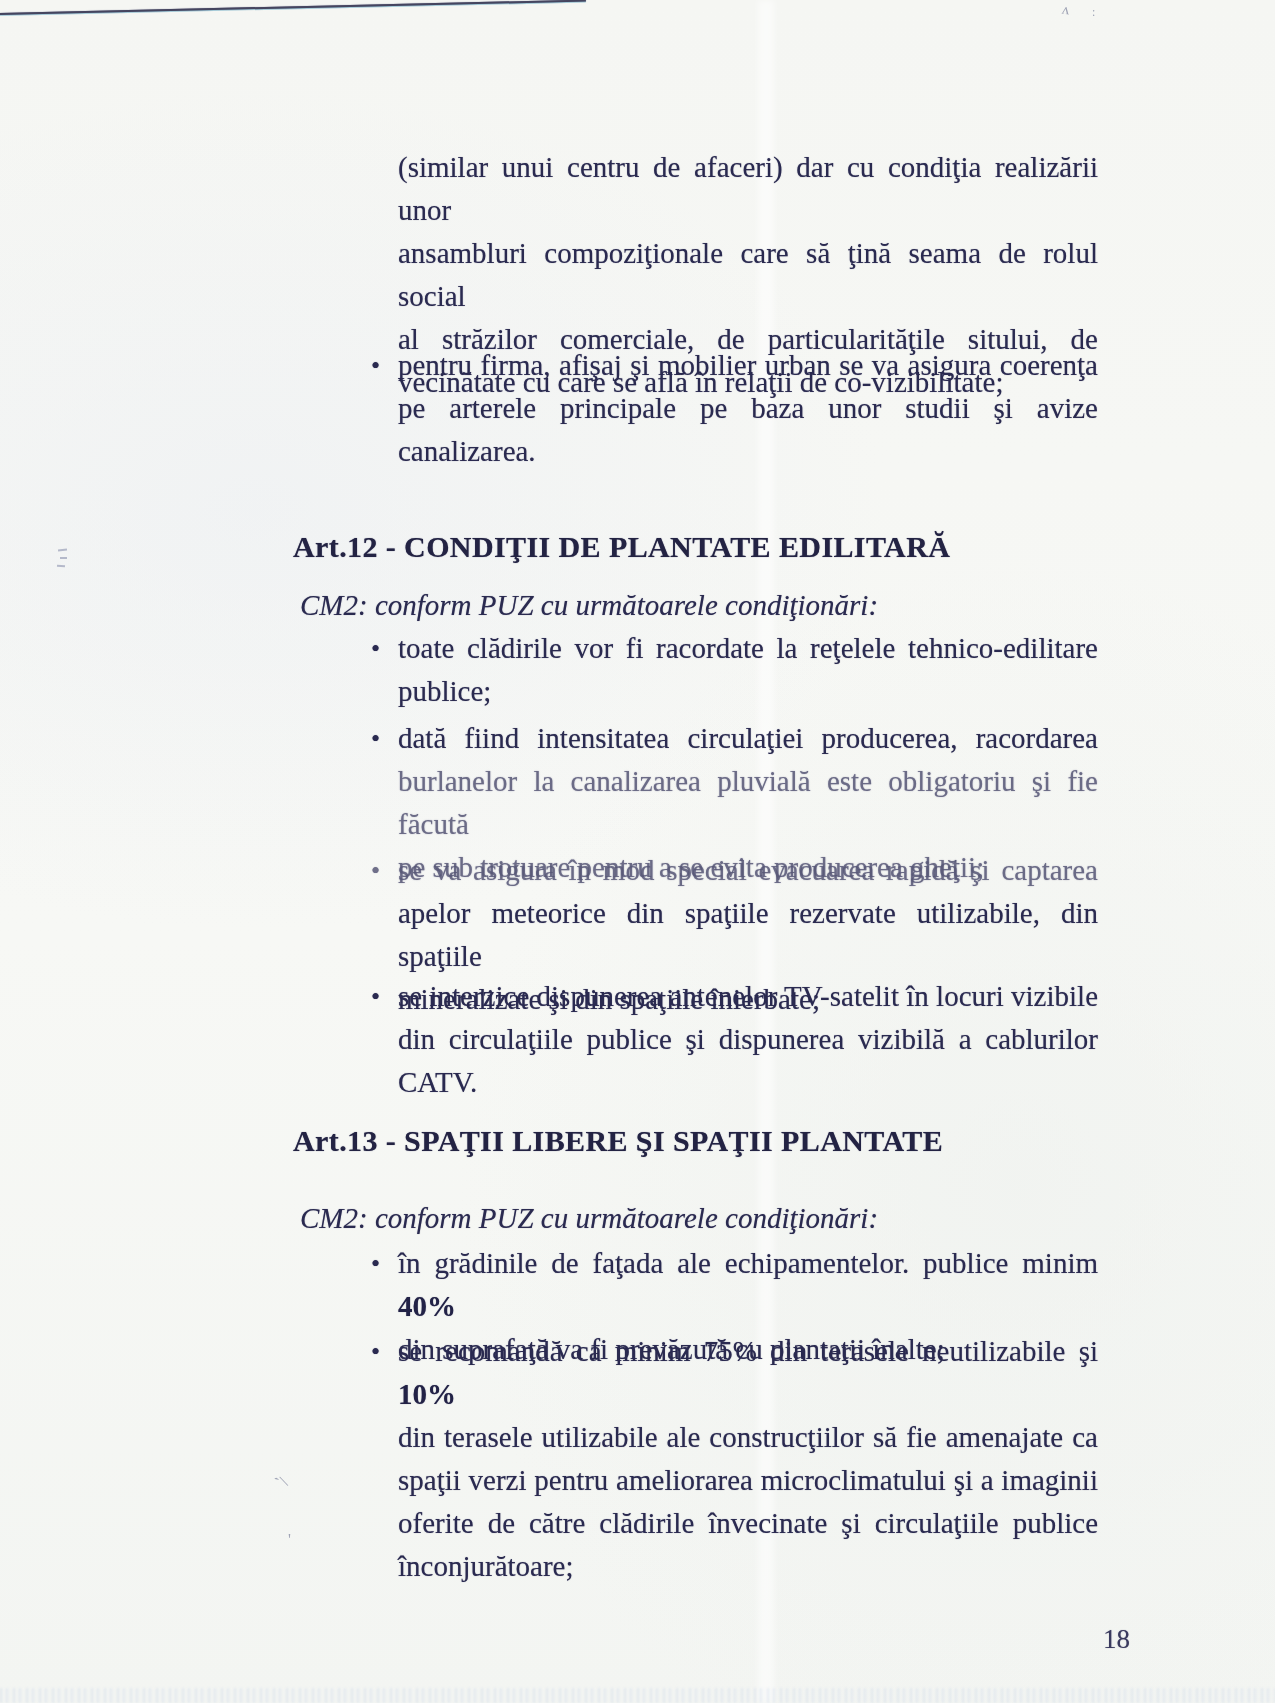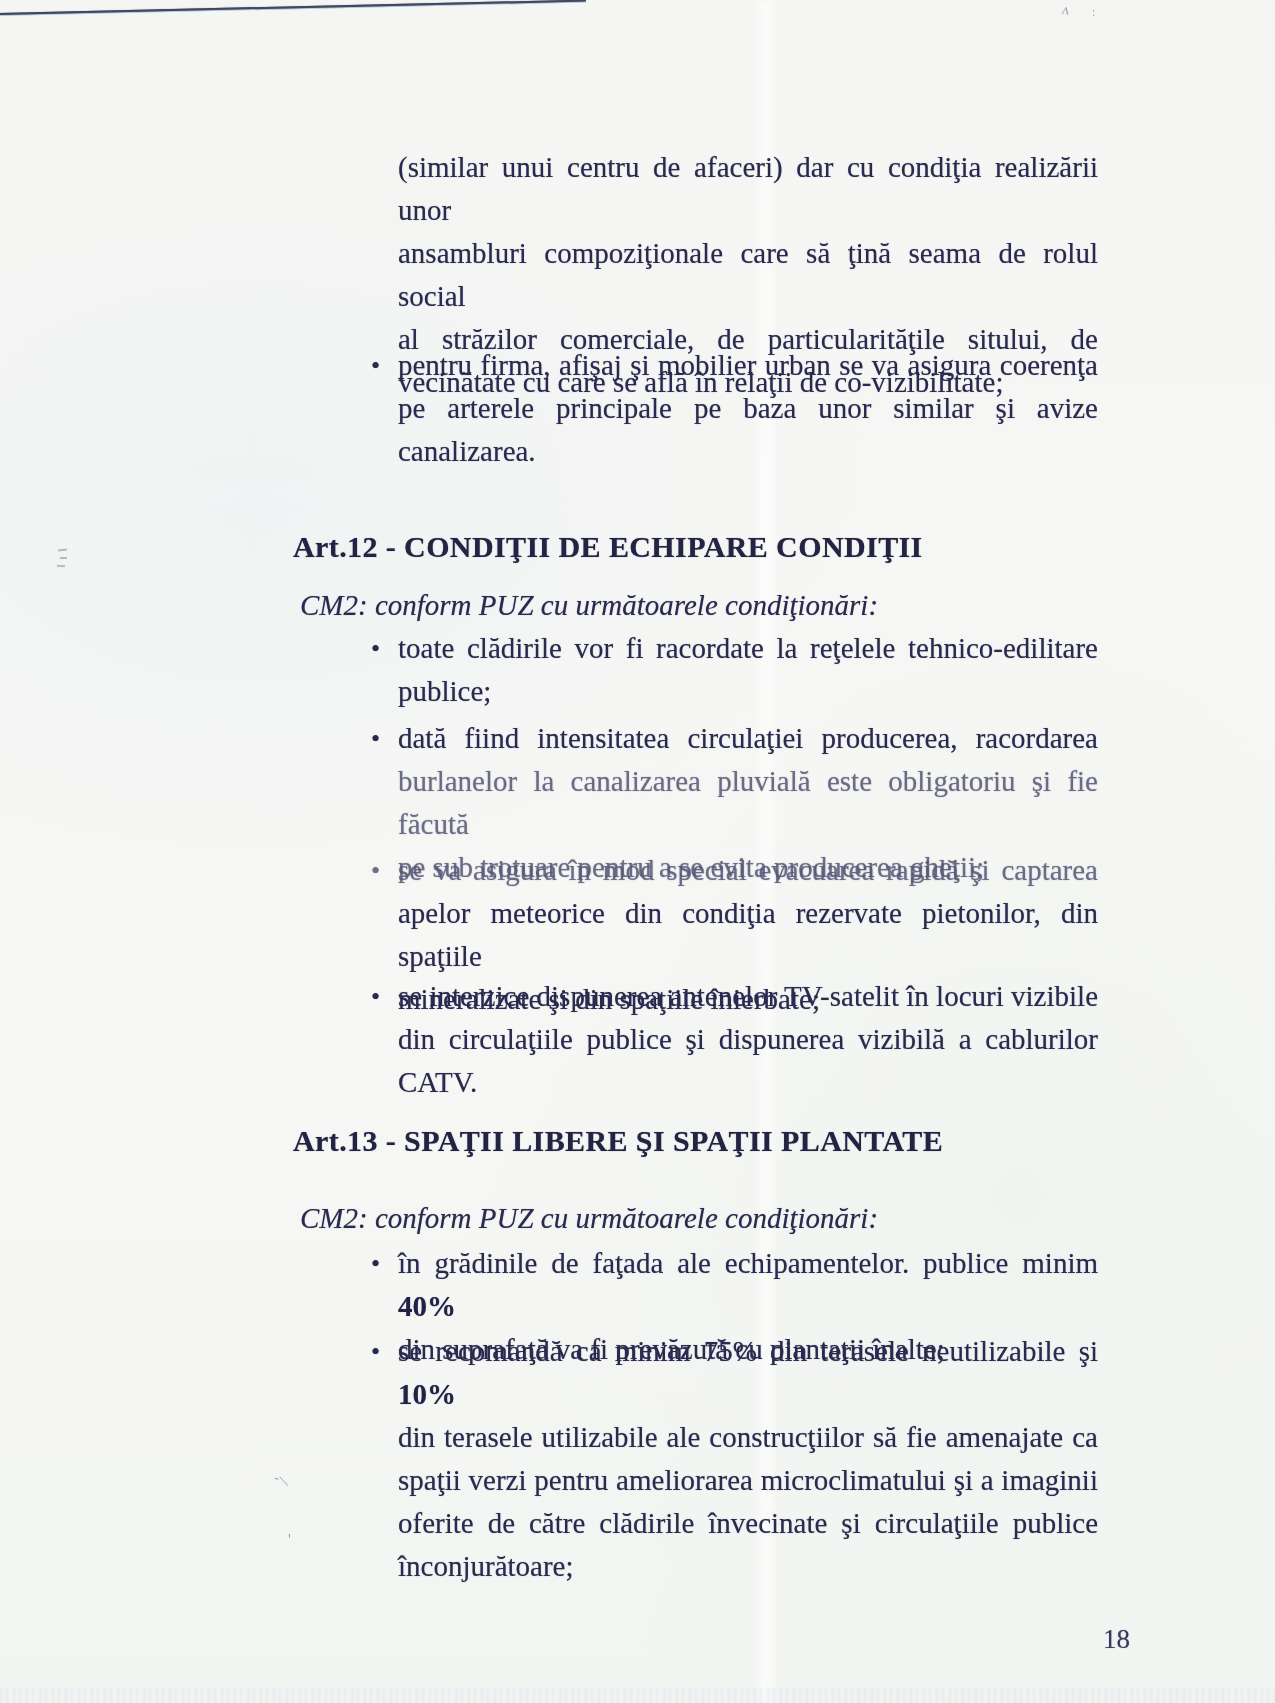--- a/index.html
+++ b/index.html
@@ -66,44 +66,44 @@
   <div id="doc-blocks">
       <div class="block para-block" style="top: 146px;">
         <div class="line">(similar unui centru de afaceri) dar cu condiţia realizării unor</div>
         <div class="line">ansambluri compoziţionale care să ţină seama de rolul social</div>
         <div class="line">al străzilor comerciale, de particularităţile sitului, de</div>
         <div class="line last">vecinătate cu care se află în relaţii de co-vizibilitate;</div>
       </div>
       <div class="block bullet-block" style="top: 344px;">
         <span class="marker">•</span>
         <div class="line">pentru firma, afişaj şi mobilier urban se va asigura coerenţa</div>
-        <div class="line">pe arterele principale pe baza unor similar şi avize</div>
+        <div class="line">pe arterele principale pe baza unor studii şi avize</div>
         <div class="line last">canalizarea.</div>
       </div>
       <div class="block heading" style="top: 528px;">
-        <div class="line last">Art.12 - CONDIŢII DE ECHIPARE CONDIŢII</div>
+        <div class="line last">Art.12 - CONDIŢII DE PLANTATE EDILITARĂ</div>
       </div>
       <div class="block lead" style="top: 584px;">
         <div class="line last">CM2: conform PUZ cu următoarele condiţionări:</div>
       </div>
       <div class="block bullet-block" style="top: 627px;">
         <span class="marker">•</span>
         <div class="line">toate clădirile vor fi racordate la reţelele tehnico-edilitare</div>
         <div class="line last">publice;</div>
       </div>
       <div class="block bullet-block" style="top: 717px;">
         <span class="marker">•</span>
         <div class="line">dată fiind intensitatea circulaţiei producerea, racordarea</div>
         <div class="line faint">burlanelor la canalizarea pluvială este obligatoriu şi fie făcută</div>
         <div class="line last faint">pe sub trotuare pentru a se evita producerea gheţii;</div>
       </div>
       <div class="block bullet-block" style="top: 849px;">
         <span class="marker faint">•</span>
         <div class="line faint">se va asigura în mod special evacuarea rapidă şi captarea</div>
-        <div class="line">apelor meteorice din condiţia rezervate pietonilor, din spaţiile</div>
+        <div class="line">apelor meteorice din spaţiile rezervate utilizabile, din spaţiile</div>
         <div class="line last">mineralizate şi din spaţiile înierbate;</div>
       </div>
       <div class="block bullet-block" style="top: 975px;">
         <span class="marker">•</span>
         <div class="line">se interzice dispunerea antenelor TV-satelit în locuri vizibile</div>
         <div class="line">din circulaţiile publice şi dispunerea vizibilă a cablurilor</div>
         <div class="line last">CATV.</div>
       </div>
       <div class="block heading" style="top: 1122px;">
         <div class="line last">Art.13 - SPAŢII LIBERE ŞI SPAŢII PLANTATE</div>

